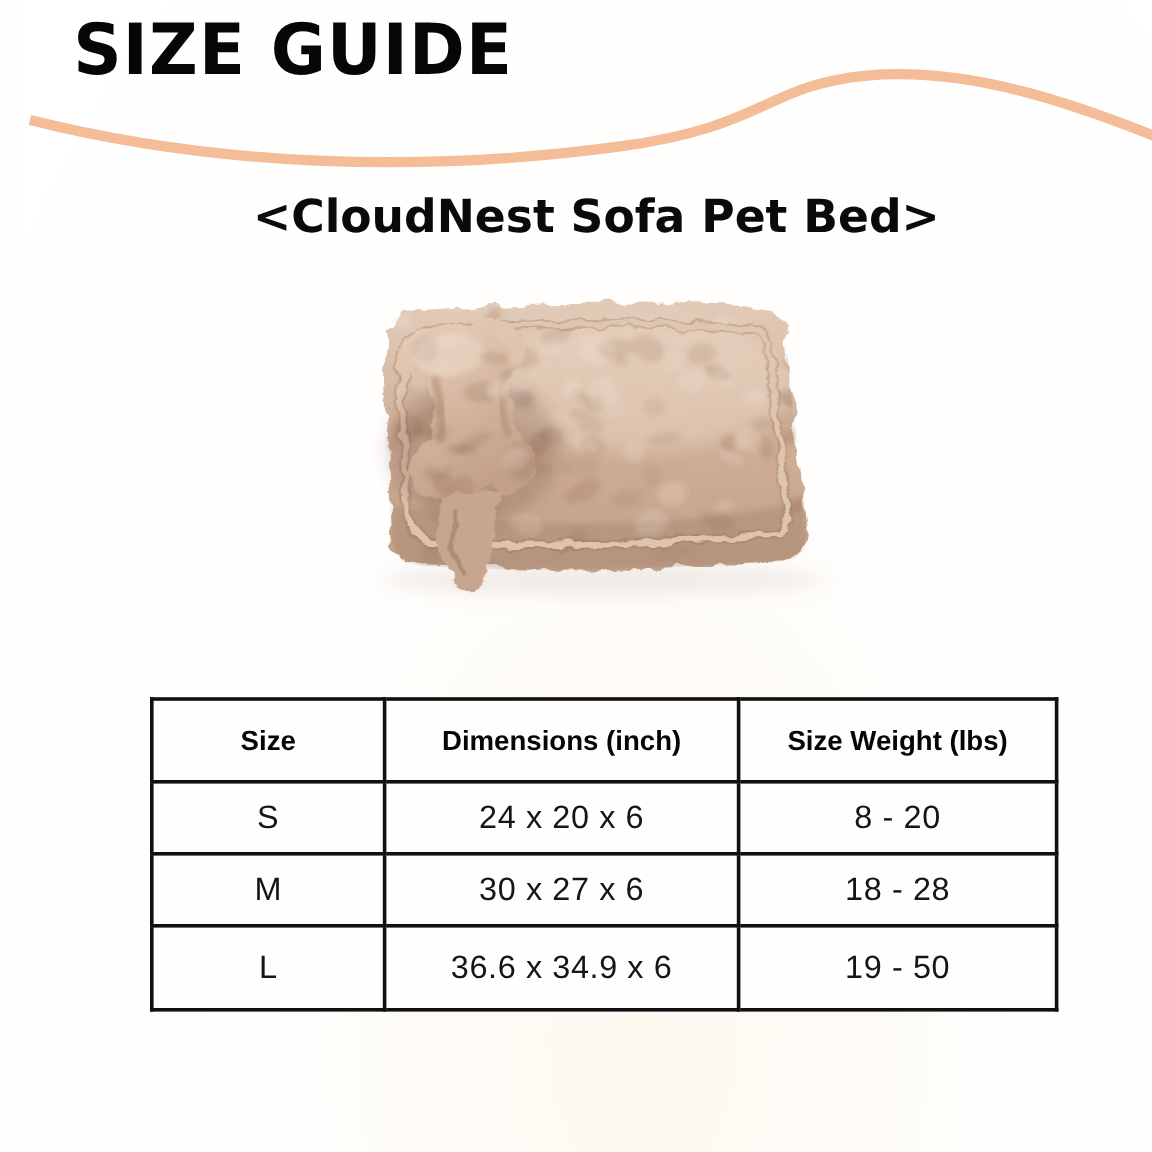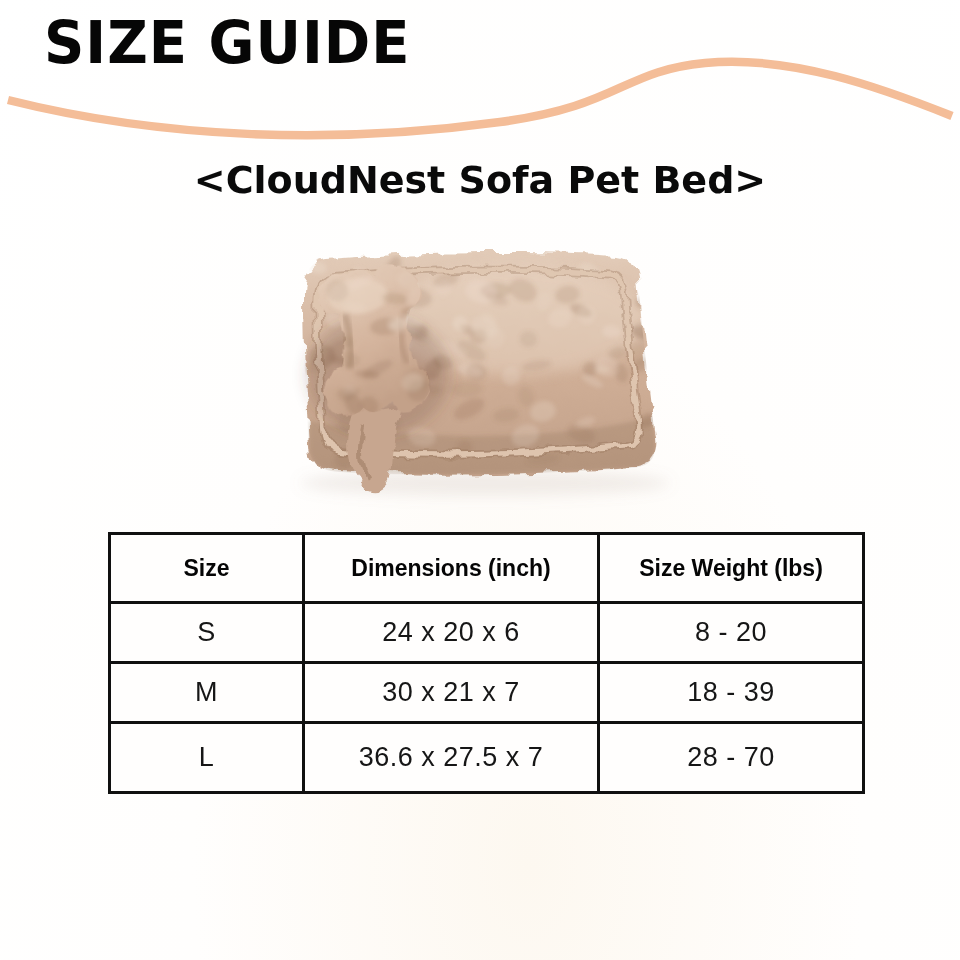--- a/index.html
+++ b/index.html
@@ -1,41 +1,41 @@
 <!DOCTYPE html>
 <html><head>
 <meta charset="utf-8">
 <style>
   html,body{margin:0;padding:0;}
   body{
     width:960px;height:960px;position:relative;overflow:hidden;
     background:#fffefc;
     font-family:"Liberation Sans",sans-serif;
   }
-  .stage{position:absolute;inset:0;background:radial-gradient(ellipse at 55% 90%, #fdf8f0 0%, #fffefd 45%, #ffffff 100%);}
+  .stage{position:absolute;inset:0;background:radial-gradient(ellipse at 55% 90%, #fdf8f0 0%, #fffefd 45%, #ffffff 100%);margin-left:17px;}
 
   .page-title{
     position:absolute;left:44px;top:8px;margin:0;
     font-family:"DejaVu Sans",sans-serif;font-weight:bold;
     font-size:56px;letter-spacing:1px;color:#060606;
     transform:scaleY(1.05);transform-origin:top left;
     white-space:nowrap;
   }
   .wave-svg{position:absolute;left:0;top:38px;width:960px;height:130px;}
 
   .product-title{
     position:absolute;left:0;top:158px;width:960px;margin:0;
     text-align:center;font-family:"DejaVu Sans",sans-serif;font-weight:bold;
     font-size:38px;color:#0a0a0a;white-space:nowrap;
   }
 
   .bed-svg{position:absolute;left:260px;top:225px;width:440px;height:310px;}
 
   table.size-table{
-    position:absolute;left:108px;top:532px;width:754px;
+    position:absolute;left:108px;top:581px;width:754px;
     border-collapse:collapse;table-layout:fixed;
     background:#fffefd;
     border-radius:11px;
   }
   .size-table col.c1{width:194px}
   .size-table col.c2{width:295px}
   .size-table col.c3{width:265px}
   .size-table th,.size-table td{
     border:3px solid #101010;text-align:center;vertical-align:middle;
     padding:0;color:#161616;
@@ -239,24 +239,24 @@
       </tr>
     </thead>
     <tbody>
       <tr class="row-0">
         <td>S</td>
         <td>24 x 20 x 6</td>
         <td>8 - 20</td>
       </tr>
       <tr class="row-1">
         <td>M</td>
-        <td>30 x 21 x 7</td>
-        <td>18 - 39</td>
+        <td>30 x 27 x 6</td>
+        <td>18 - 28</td>
       </tr>
       <tr class="row-2">
         <td>L</td>
-        <td>36.6 x 27.5 x 7</td>
-        <td>28 - 70</td>
+        <td>36.6 x 34.9 x 6</td>
+        <td>19 - 50</td>
       </tr>
     </tbody>
   </table>
 
 </div>
 
 </body></html>

